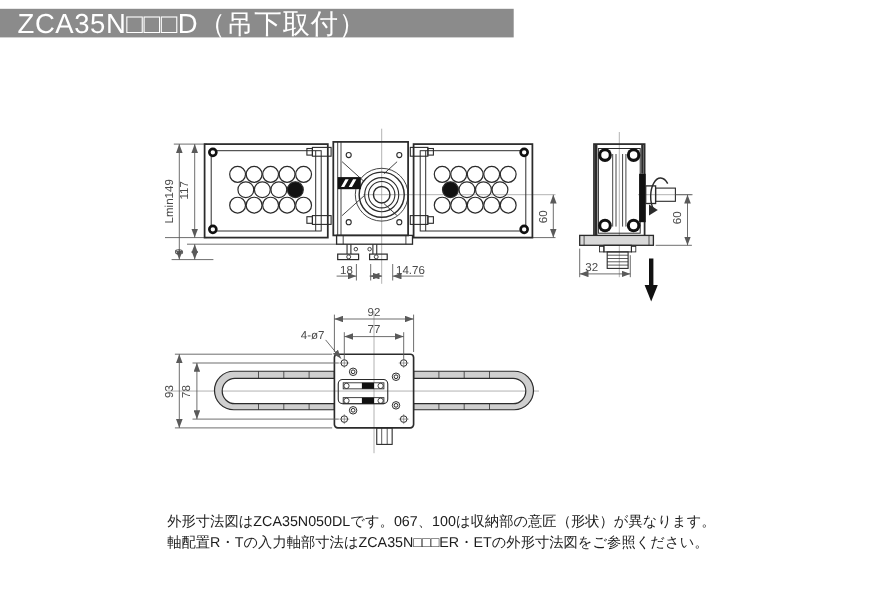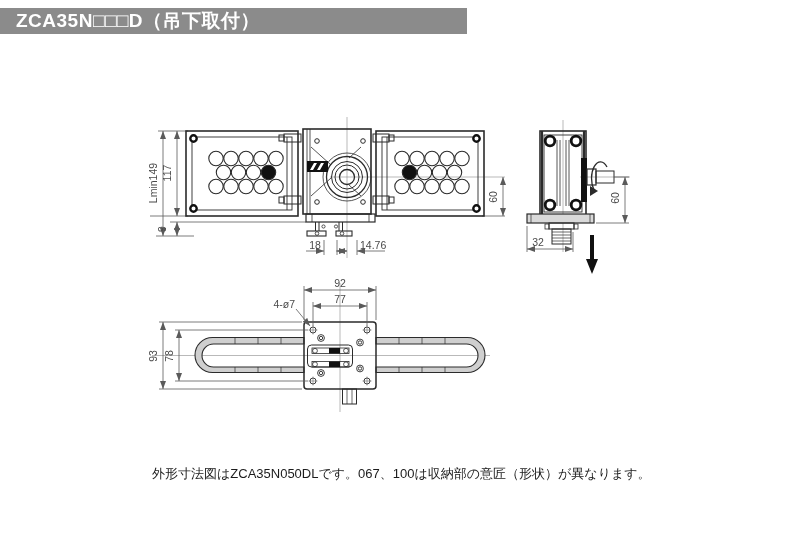--- a/index.html
+++ b/index.html
@@ -1,20 +1,20 @@
 <!DOCTYPE html>
 <html><head>
 <meta charset="utf-8">
 <style>
   html,body{margin:0;padding:0;background:#ffffff;width:800px;height:550px;overflow:hidden;
             font-family:"Liberation Sans","DejaVu Sans",sans-serif;}
   .page{position:relative;width:800px;height:550px;background:#fff;}
   .header-bar{position:absolute;left:0;top:8px;width:467px;height:26px;background:#8b8b8b;
               display:flex;align-items:center;}
-  .header-title{color:#ffffff;font-size:19px;font-weight:bold;padding-left:16px;letter-spacing:.5px;
+  .header-title{color:#ffffff;font-size:25px;font-weight:normal;padding-left:16px;letter-spacing:.5px;
                 white-space:nowrap;}
   .notes{position:absolute;left:152px;top:464px;font-size:13px;color:#1c1c1c;line-height:19px;
          white-space:nowrap;}
   svg{position:absolute;left:0;top:0;}
   .part{stroke:#2b2b2b;fill:none;}
   .dim{stroke:#5a5a5a;stroke-width:0.8;fill:none;}
   .cl{stroke:#8a8a8a;stroke-width:0.6;fill:none;}
   .dimtxt{font-size:10.5px;fill:#4a4a4a;}
 </style>
 </head>
@@ -321,15 +321,16 @@
       <text class="dimtxt" transform="rotate(-90 157 356)" x="157" y="356" text-anchor="middle">93</text>
       <line class="dim" x1="175" y1="330" x2="308" y2="330"></line>
       <line class="dim" x1="175" y1="381" x2="308" y2="381"></line>
       <line class="dim" x1="179" y1="330" x2="179" y2="381" marker-start="url(#arr)" marker-end="url(#arr)"></line>
       <text class="dimtxt" transform="rotate(-90 173 356)" x="173" y="356" text-anchor="middle">78</text>
     </g>
   </svg>
 
   <div class="notes">
     <div>外形寸法図はZCA35N050DLです。067、100は収納部の意匠（形状）が異なります。</div>
+    <div>軸配置R・Tの入力軸部寸法はZCA35N□□□ER・ETの外形寸法図をご参照ください。</div>
   </div>
 
 </div>
 
 </body></html>

